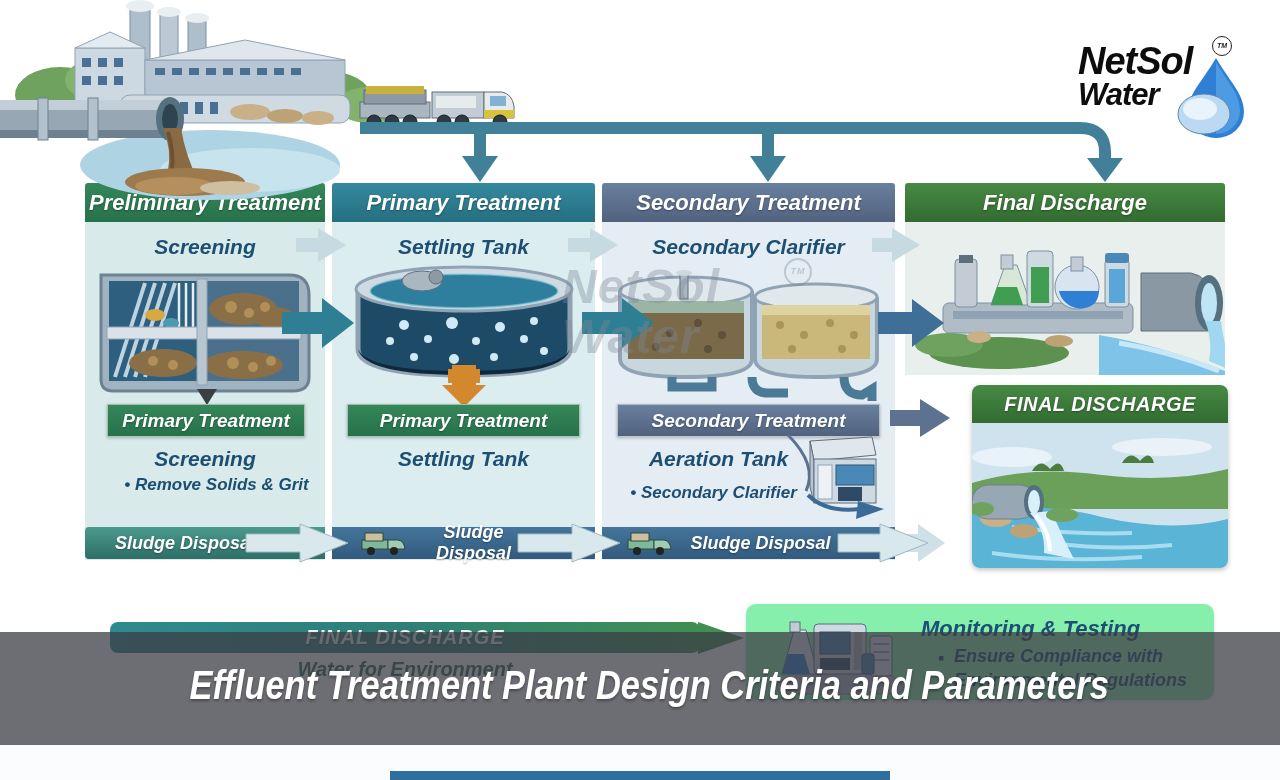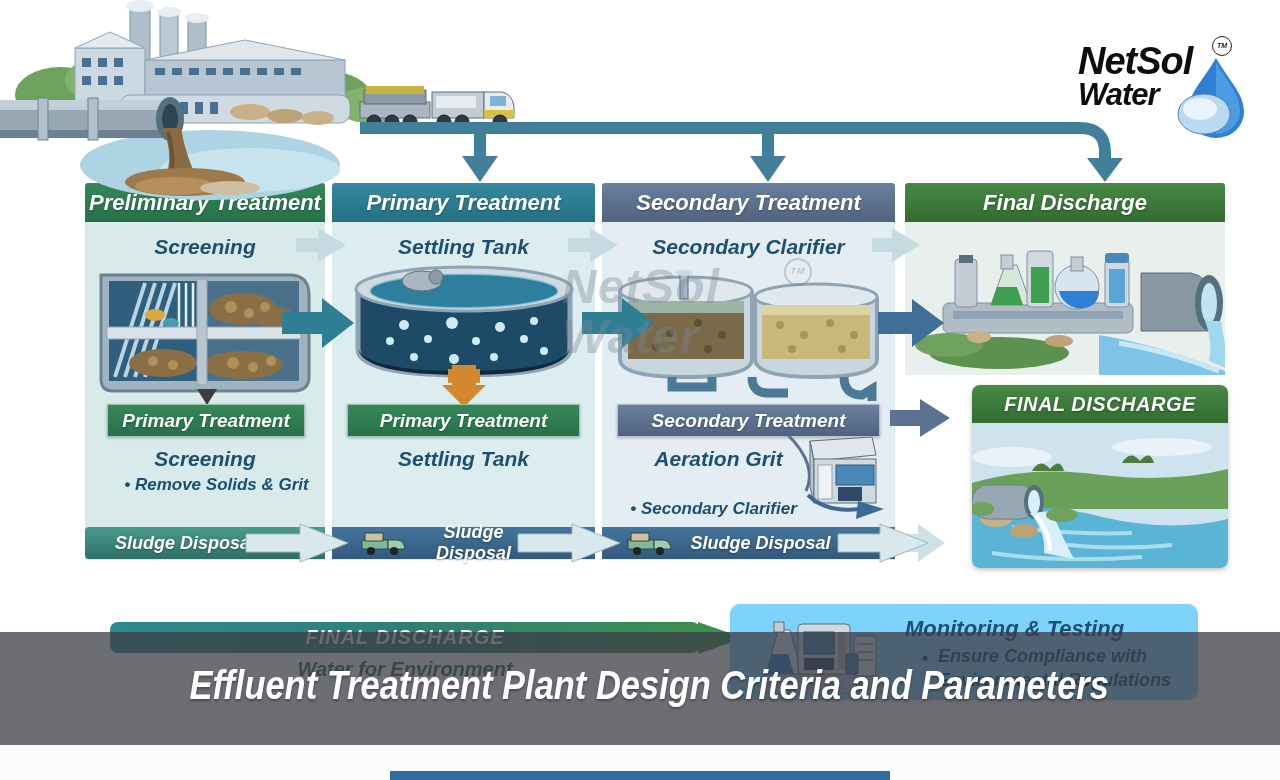--- a/index.html
+++ b/index.html
@@ -29,22 +29,22 @@
   .sludge-blue{background:linear-gradient(#45759c,#325a7d);}
 
   
   .discharge-bar{position:absolute;left:110px;top:622px;width:590px;height:31px;
       background:linear-gradient(90deg,#2e8a8f,#2f7f76,#3f8f52);border-radius:8px;
       color:#e8f2ef;font-weight:bold;font-size:20px;letter-spacing:1px;text-align:center;
       line-height:31px;z-index:5;text-shadow:0 1px 2px rgba(0,0,0,.3);}
   .discharge-tip{position:absolute;left:698px;top:618px;z-index:5;}
   .discharge-caption{position:absolute;left:110px;top:658px;width:590px;text-align:center;
       color:#2f6b4a;font-weight:bold;font-size:20px;z-index:5;}
-  .monitor-panel{position:absolute;left:730px;top:604px;width:468px;height:96px;
-      background:#7dd3fc;border-radius:10px;z-index:5;box-shadow:0 1px 4px rgba(0,0,0,.12);}
+  .monitor-panel{position:absolute;left:746px;top:604px;width:468px;height:96px;
+      background:#86efac;border-radius:10px;z-index:5;box-shadow:0 1px 4px rgba(0,0,0,.12);}
   .monitor-title{position:absolute;left:175px;top:12px;width:290px;color:#1d4e73;
       font-weight:bold;font-size:22px;}
   .monitor-line{position:absolute;color:#1d4e73;font-weight:bold;font-size:18px;}
   .banner{position:absolute;left:0;top:632px;width:1280px;height:113px;
       background:rgba(60,60,70,0.75);z-index:10;}
   .banner-title{position:absolute;left:0;right:0;top:662px;text-align:center;z-index:11;
       color:#ffffff;font-weight:bold;font-size:41px;white-space:nowrap;padding-left:19px;}
   .banner-title span{display:inline-block;transform:scaleX(.84);transform-origin:center;
       text-shadow:0 2px 3px rgba(0,0,0,.35);}
   .footer-strip{position:absolute;left:0;top:745px;width:1280px;height:35px;background:#fbfcfd;z-index:9;}
@@ -334,22 +334,22 @@
           <circle cx="242" cy="66" r="4"></circle>
           <circle cx="180" cy="80" r="4"></circle>
           <circle cx="230" cy="80" r="4"></circle>
         </g>
       <path d="M60 108 v10 h40 v-10" stroke="#4a7a96" stroke-width="9" fill="none"></path>
       <path d="M140 108 q0 16 16 16 h20" stroke="#4a7a96" stroke-width="9" fill="none"></path>
       <path d="M232 108 q0 18 18 18 l10 -6 v12" stroke="#4a7a96" stroke-width="9" fill="none"></path>
     </svg>
 
     <div class="badge" style="left:15px;width:261px;top:221px;background:linear-gradient(#69809f,#51627e);">Secondary Treatment</div>
-    <div class="detail-title" style="top:264px;left:-60px;">Aeration Grit</div>
-    <div class="detail-bullet" style="top:300px;left:-70px;margin-top:16px;">• Secondary Clarifier</div>
+    <div class="detail-title" style="top:264px;left:-60px;">Aeration Tank</div>
+    <div class="detail-bullet" style="top:300px;left:-70px;">• Secondary Clarifier</div>
 
     <svg class="abs" style="left:178px;top:250px;" width="110" height="90" viewBox="0 0 110 90">
       <path d="M8 2 q30 30 18 56" stroke="#5d7191" stroke-width="3" fill="none"></path>
       <polygon points="30,8 92,4 96,22 34,28" fill="#dfe6ec" stroke="#5d6f7d"></polygon>
       <polygon points="30,8 34,28 34,70 30,54" fill="#b8c4cf" stroke="#5d6f7d"></polygon>
       <rect x="34" y="26" width="62" height="44" fill="#cfd9e2" stroke="#5d6f7d"></rect>
       <rect x="38" y="32" width="14" height="34" fill="#eef2f5" stroke="#8fa3b5"></rect>
       <rect x="56" y="32" width="38" height="20" fill="#4a88b8" stroke="#2e5a7d"></rect>
       <rect x="58" y="54" width="24" height="14" fill="#2e4a66"></rect>
       <path d="M28 62 q18 18 52 14" stroke="#3a6b96" stroke-width="4" fill="none"></path>

